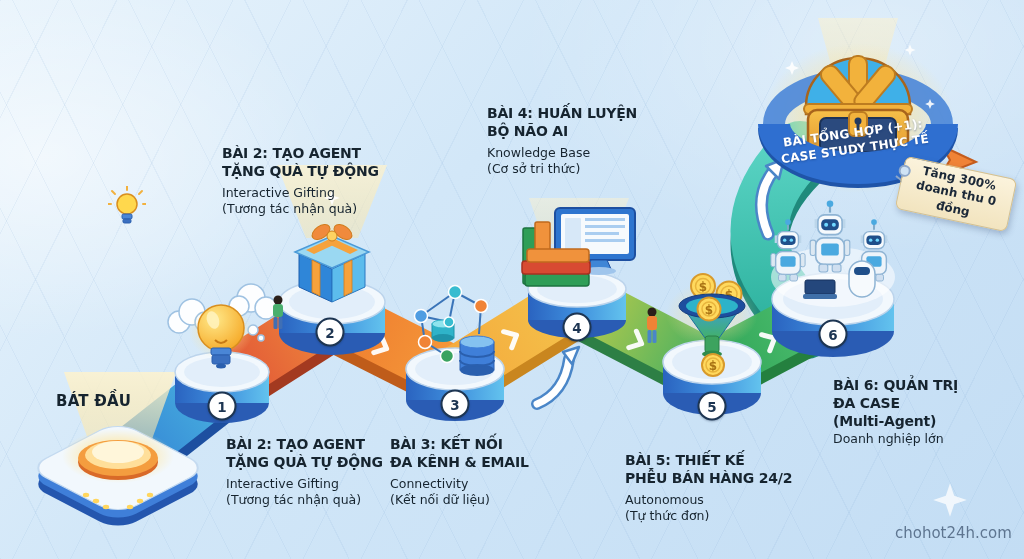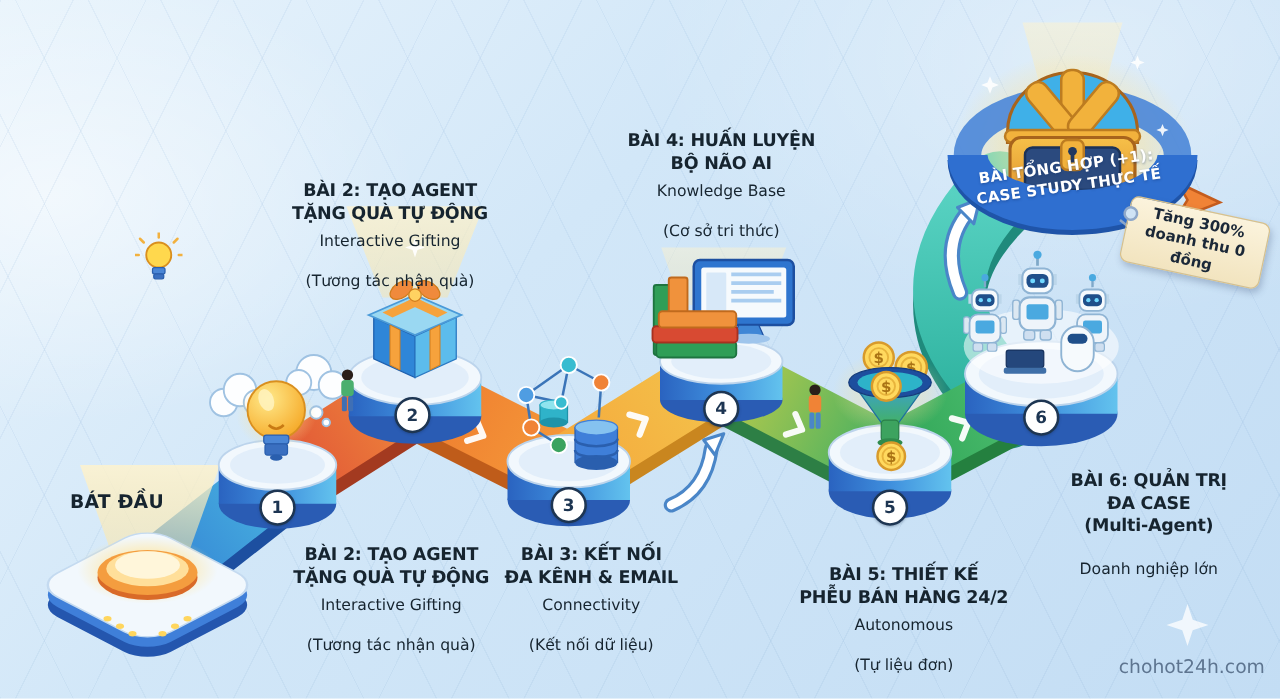--- a/index.html
+++ b/index.html
@@ -8,23 +8,23 @@
     font-family:"DejaVu Sans","Liberation Sans",sans-serif;
     background:
       radial-gradient(ellipse 420px 260px at 4% 28%, rgba(255,255,255,.55), transparent 70%),
       radial-gradient(ellipse 500px 300px at 85% 8%, rgba(255,255,255,.35), transparent 70%),
       linear-gradient(135deg,#e9f4fc 0%,#d2e7f8 40%,#c3ddf4 100%);
   }
   .grid{position:absolute;inset:0;z-index:0;opacity:.5;background-image:
       repeating-linear-gradient(116.5deg, rgba(110,155,205,.18) 0 1px, transparent 1px 52px),
       repeating-linear-gradient(63.5deg, rgba(110,155,205,.18) 0 1px, transparent 1px 52px);}
   svg.art{position:absolute;left:0;top:0;z-index:1;}
-  .label{position:absolute;text-align:center;color:#16242f;z-index:5;}
+  .label{position:absolute;text-align:left;color:#16242f;z-index:5;}
   .label .t{font-weight:bold;font-size:14px;line-height:1.28;letter-spacing:-.2px;}
-  .label .s{font-size:12.5px;line-height:1.32;margin-top:16px;}
+  .label .s{font-size:12.5px;line-height:1.32;}
   .label .s.first{margin-top:4px;}
   .link{display:inline-block;margin-top:5px;color:#1a6fd4;font-size:13px;font-weight:bold;text-decoration:underline;cursor:pointer;}
   .start-label{position:absolute;z-index:5;font-weight:bold;font-size:15px;color:#16242f;text-align:left;letter-spacing:.2px;}
   .badge{position:absolute;z-index:6;width:25px;height:25px;border-radius:50%;background:#fff;
     border:2.5px solid #1d3552;color:#1d3552;font-weight:bold;font-size:13.5px;
     display:flex;align-items:center;justify-content:center;transform:translate(-50%,-50%);
     box-shadow:0 1px 2px rgba(20,40,70,.3);}
   .ribbon-text{position:absolute;z-index:6;color:#fff;font-weight:bold;font-size:12px;line-height:1.3;
     text-align:center;transform:rotate(-8deg);letter-spacing:.2px;text-shadow:0 1px 2px rgba(18,50,110,.45);}
   .tag{position:absolute;z-index:6;background:linear-gradient(#fbf3dc,#f2e4bf);border:1.5px solid #d9c18b;
@@ -463,21 +463,21 @@
     <div class="t">BÀI 3: KẾT NỐI</div>
     <div class="t">ĐA KÊNH &amp; EMAIL</div>
     <div class="s first">Connectivity</div>
     <div class="s">(Kết nối dữ liệu)</div>
   </div>
 
   <div class="label" style="left:625px;top:452px;width:196px">
     <div class="t">BÀI 5: THIẾT KẾ</div>
     <div class="t">PHỄU BÁN HÀNG 24/2</div>
     <div class="s first">Autonomous</div>
-    <div class="s">(Tự liệu đơn)</div>
+    <div class="s">(Tự thức đơn)</div>
   </div>
 
   <div class="label" style="left:833px;top:377px;width:172px">
     <div class="t">BÀI 6: QUẢN TRỊ</div>
     <div class="t">ĐA CASE</div>
     <div class="t">(Multi-Agent)</div>
     <div class="s">Doanh nghiệp lớn</div>
   </div>
 
   <div class="ribbon-text" style="left:770px;top:126px;width:168px">

